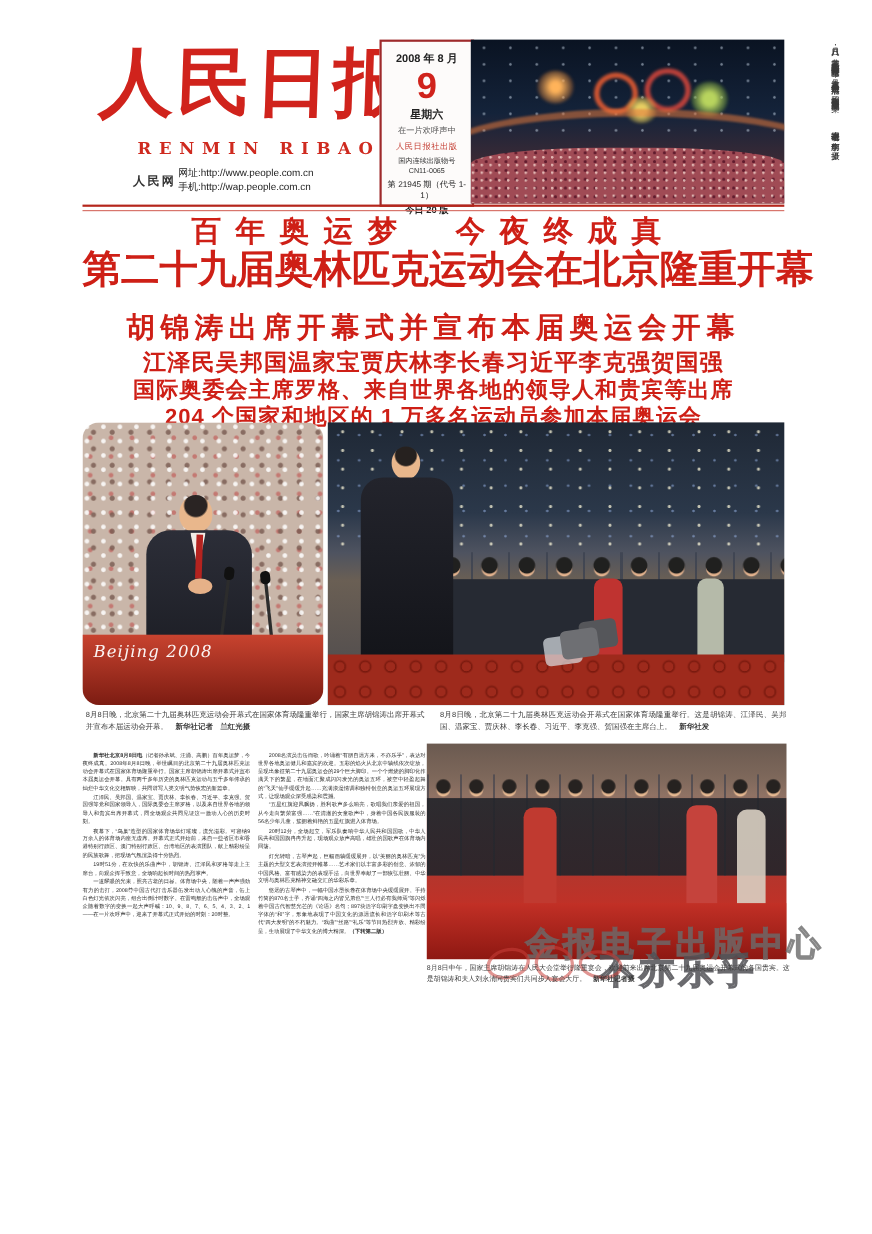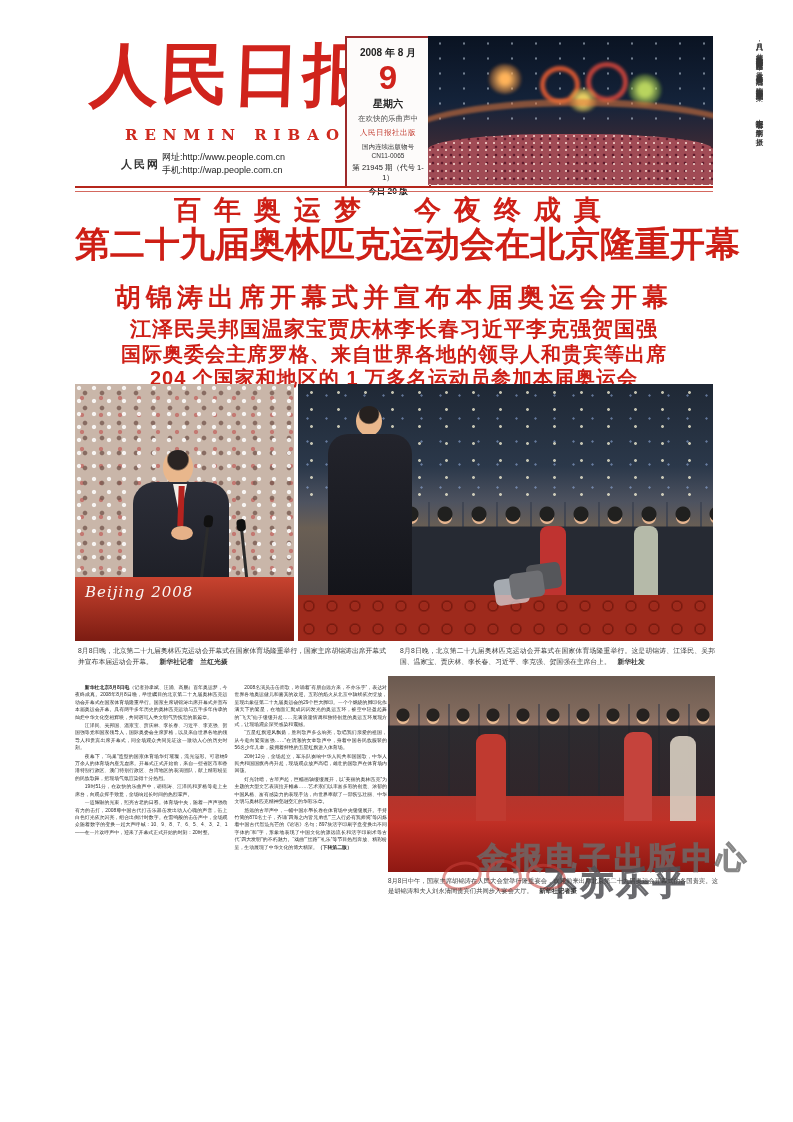--- a/index.html
+++ b/index.html
@@ -66,21 +66,21 @@
   .deck3{top:341px;font-size:20px;letter-spacing:1px;}
   .deck4{top:365px;font-size:20px;letter-spacing:1px;}
 
   
   .ph-hu{left:75px;top:384px;width:219px;height:257px;overflow:hidden;
     background-color:#c9b6a9;
     background-image:
       radial-gradient(circle at 4px 4px, rgba(255,255,255,.85) 1.6px, transparent 2.6px),
       radial-gradient(circle at 10px 9px, rgba(120,90,80,.8) 1.8px, transparent 2.8px),
       radial-gradient(circle at 7px 14px, rgba(190,60,60,.5) 1.6px, transparent 2.6px);
-    background-size:15px 13px,17px 15px,19px 17px;}
+    background-size:15px 13px,17px 15px,19px 17px;border-radius:15px;}
   .hu-head{left:88px;top:66px;width:30px;height:34px;border-radius:50% 50% 46% 46%;
     background:radial-gradient(circle at 50% 28%, #2a2423 0 34%, #e9b78c 40%);}
   .hu-body{left:58px;top:98px;width:96px;height:160px;border-radius:22px 22px 0 0;
     background:linear-gradient(180deg,#2c2e38,#16171d);}
   .hu-shirt{left:98px;top:100px;width:14px;height:34px;background:#f2ede6;
     clip-path:polygon(0 0,100% 0,50% 100%);}
   .hu-tie{left:103px;top:102px;width:6px;height:40px;background:#b5231f;transform:rotate(2deg);}
   .hu-hands{left:96px;top:142px;width:22px;height:14px;border-radius:50%;background:#e6b188;}
   .podium{left:0;bottom:0;width:100%;height:64px;
     background:linear-gradient(180deg,#c8432f,#7c1c12);}
@@ -172,21 +172,21 @@
   <div class="abs pn-label">人民网</div>
   <div class="abs mast-urls">
     <div>网址:http://www.people.com.cn</div>
     <div>手机:http://wap.people.com.cn</div>
   </div>
 
   <div class="abs datebox">
     <div class="db-l1">2008 年 8 月</div>
     <div class="db-day">9</div>
     <div class="db-wd">星期六</div>
-    <div class="db-lunar">在欢快的乐曲声中</div>
+    <div class="db-lunar">在一片欢呼声中</div>
     <div class="db-pub">人民日报社出版</div>
     <div class="db-no">
       <div>国内连续出版物号</div>
       <div>CN11-0065</div>
     </div>
     <div class="db-issue">第 21945 期（代号 1-1）</div>
     <div class="db-pages">今日 20 版</div>
   </div>
 
   <div class="abs ph-stadium">

